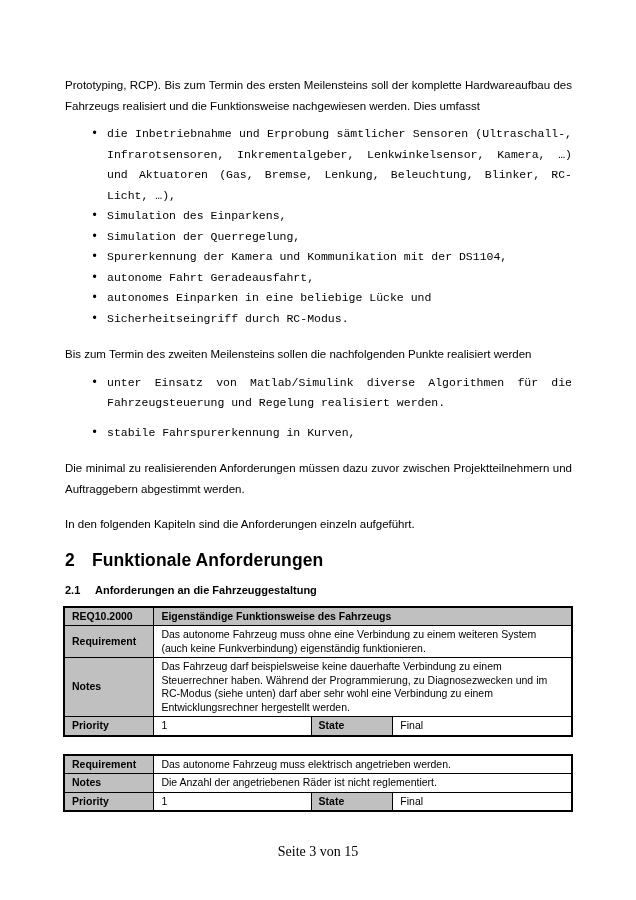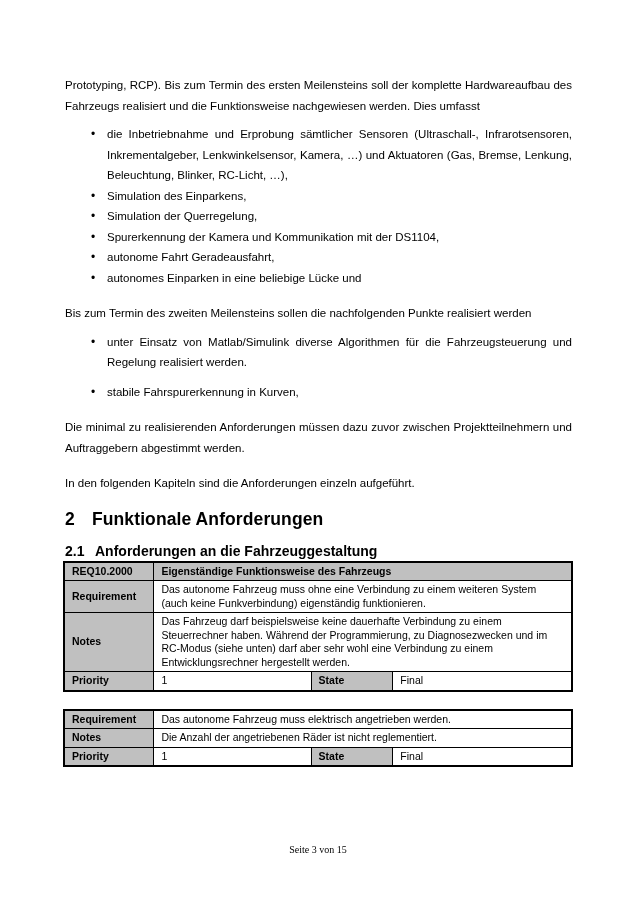--- a/index.html
+++ b/index.html
@@ -17,20 +17,21 @@
 
   p.body-para {
     margin: 15px 0 8px 0;
     line-height: 20.5px;
     text-align: justify;
   }
   ul.bullet-list {
     list-style: none;
     margin: 0 0 9px 0;
     padding: 0 0 0 26px;
+    font-family: Liberation Mono, monospace;
   }
   ul.bullet-list li {
     position: relative;
     padding-left: 16px;
     line-height: 20.5px;
     text-align: justify;
   }
   ul.bullet-list li::before {
     content: "\2022";
     position: absolute;
@@ -40,23 +41,23 @@
   ul.spaced li { margin-bottom: 9px; }
 
   h1.sec {
     font-size: 17.5px;
     font-weight: bold;
     margin: 15px 0 13px 0;
     letter-spacing: 0.1px;
   }
   h1.sec .num { display: inline-block; min-width: 27px; }
   h2.subsec {
-    font-size: 14px;
+    font-size: 11px;
     font-weight: bold;
-    margin: 0 0 2px 0;
+    margin: 0 0 10px 0;
   }
   h2.subsec .num { display: inline-block; min-width: 30px; }
 
   table.req-table {
     border-collapse: collapse;
     width: 510px;
     margin: 0 0 17px -2px;
     border: 2px solid #000;
   }
   table.req-table td {
@@ -77,39 +78,40 @@
   }
   table.req-table td.val { background: #ffffff; }
 
   .footer {
     position: absolute;
     top: 844px;
     left: 0;
     width: 100%;
     text-align: center;
     font-family: "Liberation Serif", serif;
-    font-size: 10px;
+    font-size: 14px;
     color: #000;
   }
 </style>
 </head>
 <body>
 
 <div class="page">
   <div class="content">
 
     <p class="body-para">Prototyping, RCP). Bis zum Termin des ersten Meilensteins soll der komplette Hardwareaufbau des Fahrzeugs realisiert und die Funktionsweise nachgewiesen werden. Dies umfasst</p>
 
     <ul class="bullet-list">
       <li>die Inbetriebnahme und Erprobung sämtlicher Sensoren (Ultraschall-, Infrarotsensoren, Inkrementalgeber, Lenkwinkelsensor, Kamera, …) und Aktuatoren (Gas, Bremse, Lenkung, Beleuchtung, Blinker, RC-Licht, …),</li>
       <li>Simulation des Einparkens,</li>
       <li>Simulation der Querregelung,</li>
       <li>Spurerkennung der Kamera und Kommunikation mit der DS1104,</li>
       <li>autonome Fahrt Geradeausfahrt,</li>
       <li>autonomes Einparken in eine beliebige Lücke und</li>
+      <li>Sicherheitseingriff durch RC-Modus.</li>
     </ul>
 
     <p class="body-para">Bis zum Termin des zweiten Meilensteins sollen die nachfolgenden Punkte realisiert werden</p>
 
     <ul class="bullet-list spaced">
       <li>unter Einsatz von Matlab/Simulink diverse Algorithmen für die Fahrzeugsteuerung und Regelung realisiert werden.</li>
       <li>stabile Fahrspurerkennung in Kurven,</li>
     </ul>
 
     <p class="body-para">Die minimal zu realisierenden Anforderungen müssen dazu zuvor zwischen Projektteilnehmern und Auftraggebern abgestimmt werden.</p>

